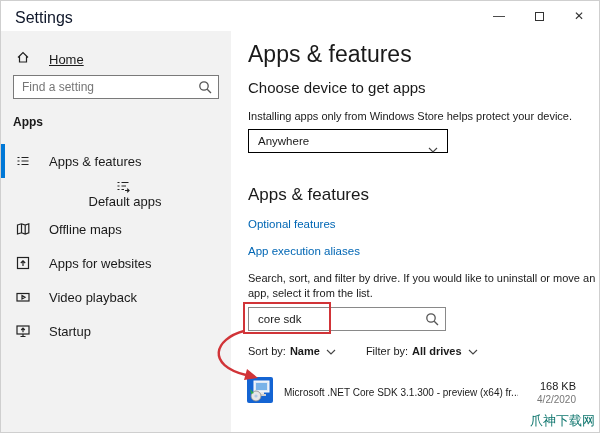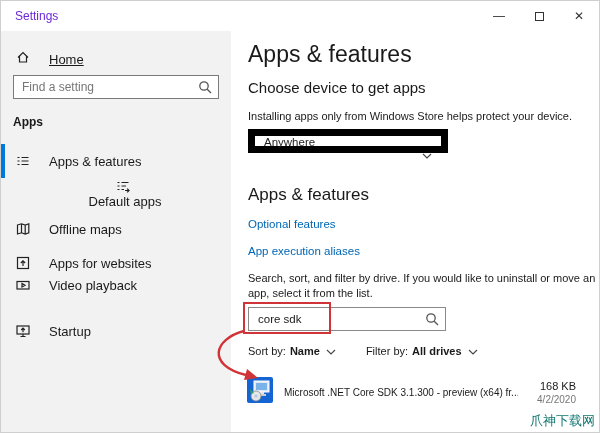--- a/index.html
+++ b/index.html
@@ -3,21 +3,21 @@
 <meta charset="utf-8">
 <style>
   * { margin:0; padding:0; box-sizing:border-box; }
   html,body { width:600px; height:433px; }
   body { font-family:"Liberation Sans", sans-serif; color:#1a1a1a; }
   .window { position:relative; width:600px; height:433px; background:#ffffff;
             border:1px solid #cfcfcf; overflow:hidden; }
 
   
   .titlebar { position:absolute; top:0; left:0; width:100%; height:30px; background:#ffffff; }
-  .titlebar-text { position:absolute; left:14px; top:8px; font-size:12px; color:#6d28d9; }
+  .titlebar-text { position:absolute; left:14px; top:8px; font-size:16px; color:#0f172a; }
   .controls { position:absolute; right:0; top:0; height:30px; display:flex; }
   .ctrl { width:40px; height:30px; display:flex; align-items:center; justify-content:center;
           font-size:12px; color:#333; cursor:default; }
   .maxbox { width:9px; height:9px; border:1px solid #333; display:inline-block; }
 
   
   .sidebar { position:absolute; left:0; top:30px; width:230px; height:403px; background:#f2f2f2; }
   .home-row { position:absolute; left:0; top:12px; width:230px; height:32px; display:flex; align-items:center;text-decoration:underline; }
   .home-row .icon { margin-left:14px; }
   .home-row .lbl { margin-left:18px; font-size:13px; }
@@ -31,22 +31,22 @@
   .nav-item { position:absolute; left:0; width:230px; height:34px; display:flex; align-items:center; cursor:default; }
   .nav-item .icon { margin-left:14px; width:16px; height:16px; }
   .nav-item .lbl { margin-left:18px; font-size:13px; color:#1a1a1a; }
   .accent-bar { position:absolute; left:0; top:0; width:4px; height:34px; background:#0078d7; }
 
   
   .main { position:absolute; left:230px; top:30px; width:370px; height:403px; background:#ffffff; }
   .page-title { position:absolute; left:17px; top:10px; font-size:23px; font-weight:400; color:#1a1a1a; }
   .choose-heading { position:absolute; left:17px; top:48px; font-size:15px; color:#1a1a1a; }
   .store-desc { position:absolute; left:17px; top:79px; font-size:11px; color:#1a1a1a; }
-  .dropdown { position:absolute; left:17px; top:98px; width:200px; height:24px; border:7px solid #000000;
-              background:#fff; display:flex; cursor:default; }
+  .dropdown { position:absolute; left:17px; top:98px; width:200px; height:24px; border:1px solid #000000;
+              background:#fff; display:flex; align-items:center; cursor:default; }
   .dropdown .val { margin-left:9px; font-size:11.5px; }
   .dropdown .chev { position:absolute; right:9px; top:9px; }
   .section-heading { position:absolute; left:17px; top:154px; font-size:17px; color:#1a1a1a; }
   .link { position:absolute; left:17px; font-size:11.5px; color:#0066b4; cursor:pointer; }
   .link1 { top:187px; } .link2 { top:214px; }
   .instructions { position:absolute; left:17px; top:240px; width:354px; font-size:11px; line-height:15px; color:#1a1a1a; }
   .app-search { position:absolute; left:17px; top:276px; width:198px; height:24px; border:1px solid #898989; background:#fff; }
   .app-search input { width:100%; height:100%; border:0; outline:none; padding:0 26px 0 9px;
                       font-family:"Liberation Sans",sans-serif; font-size:11.5px; color:#1a1a1a; background:transparent; }
   .app-search .mag { position:absolute; right:6px; top:4px; }
@@ -139,21 +139,21 @@
     <div class="nav-item" style="top:215px;">
       <span class="icon">
         <svg class="lineicon" width="16" height="16">
             <rect x="2.5" y="2.5" width="11" height="11"></rect>
             <path d="M8 11V5.8 M5.8 8 L8 5.8 L10.2 8"></path>
           </svg>
       </span>
       <span class="lbl">Apps for websites</span>
     </div>
 
-    <div class="nav-item" style="top:237px;">
+    <div class="nav-item" style="top:249px;">
       <span class="icon">
         <svg class="lineicon" width="16" height="16">
             <rect x="2" y="4.5" width="12" height="7.5"></rect>
             <path d="M7 6.6 L10 8.2 L7 9.9 Z"></path>
           </svg>
       </span>
       <span class="lbl">Video playback</span>
     </div>
 
     <div class="nav-item" style="top:283px;">

